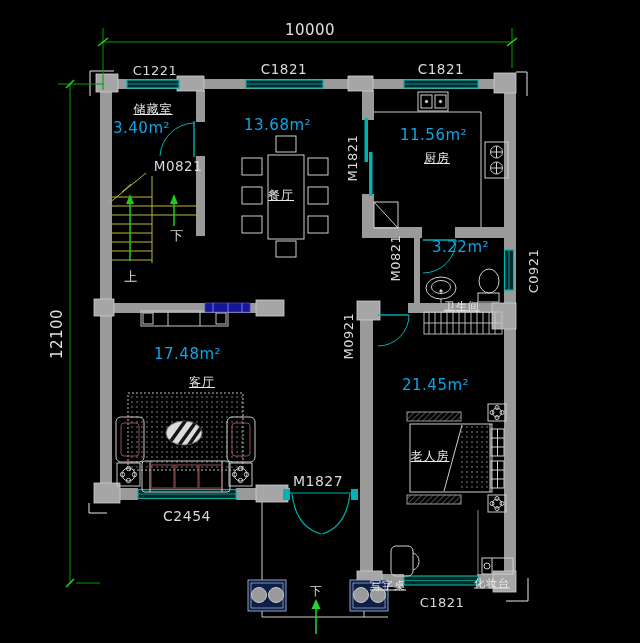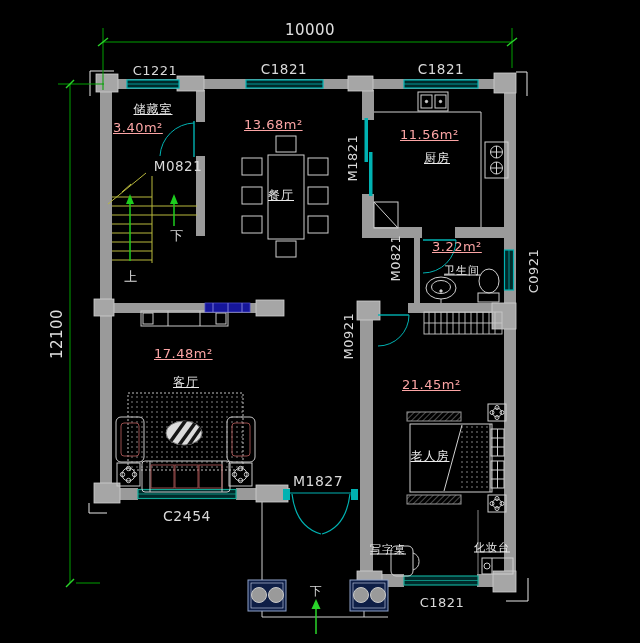--- a/index.html
+++ b/index.html
@@ -3,24 +3,24 @@
 <meta charset="utf-8">
 <style>
   html,body{margin:0;padding:0;background:#000;}
   #canvas{position:relative;width:640px;height:643px;background:#000;overflow:hidden;
           font-family:"DejaVu Sans",sans-serif;}
   #plan-svg{position:absolute;left:0;top:0;}
   .lbl{position:absolute;color:#d9d9d9;font-size:13px;line-height:1;white-space:nowrap;
        transform:translate(-50%,-50%);letter-spacing:.5px;}
   .rot{transform:translate(-50%,-50%) rotate(-90deg);}
   .room{color:#eaeaea;font-size:12px;letter-spacing:1px;text-decoration:underline;}
-  .area{position:absolute;color:#fca5a5;font-size:13px;line-height:1;white-space:nowrap;
-        transform:none;letter-spacing:.5px;text-decoration:underline;}
+  .area{position:absolute;color:#0ea5e9;font-size:15px;line-height:1;white-space:nowrap;
+        transform:none;letter-spacing:.5px;}
   .dim{color:#e0e0e0;font-size:15px;}
-  .small{font-size:11px;}
+  .small{font-size:11px;margin-top:36px;}
   #watermark{position:absolute;right:1px;bottom:2px;color:#b3b3b3;font-size:28px;
              font-weight:bold;letter-spacing:1px;white-space:nowrap;}
 </style>
 </head>
 <body>
 
 <div id="canvas">
 
 <svg id="plan-svg" width="640" height="643" viewBox="0 0 640 643">
   <defs>
@@ -366,21 +366,21 @@
 <div class="lbl" style="left:318px;top:481px;font-size:14px">M1827</div>
 
 <div class="lbl room" style="left:153px;top:109px">储藏室</div>
 <div class="area" style="left:113px;top:121px">3.40m²</div>
 <div class="lbl room" style="left:281px;top:195px">餐厅</div>
 <div class="area" style="left:244px;top:118px">13.68m²</div>
 <div class="lbl room" style="left:437px;top:158px">厨房</div>
 <div class="area" style="left:400px;top:128px">11.56m²</div>
 <div class="lbl room small" style="left:462px;top:270px">卫生间</div>
 <div class="area" style="left:432px;top:240px">3.22m²</div>
-<div class="lbl room" style="left:186px;top:382px">客厅</div>
+<div class="lbl room" style="left:202px;top:382px">客厅</div>
 <div class="area" style="left:154px;top:347px">17.48m²</div>
 <div class="lbl room" style="left:430px;top:456px">老人房</div>
 <div class="area" style="left:402px;top:378px">21.45m²</div>
 
 <div class="lbl room small" style="left:388px;top:549px">写字桌</div>
 <div class="lbl room small" style="left:492px;top:547px">化妆台</div>
 
 <div class="lbl" style="left:131px;top:276px">上</div>
 <div class="lbl" style="left:177px;top:235px">下</div>
 <div class="lbl" style="left:316px;top:591px;font-size:12px">下</div>

